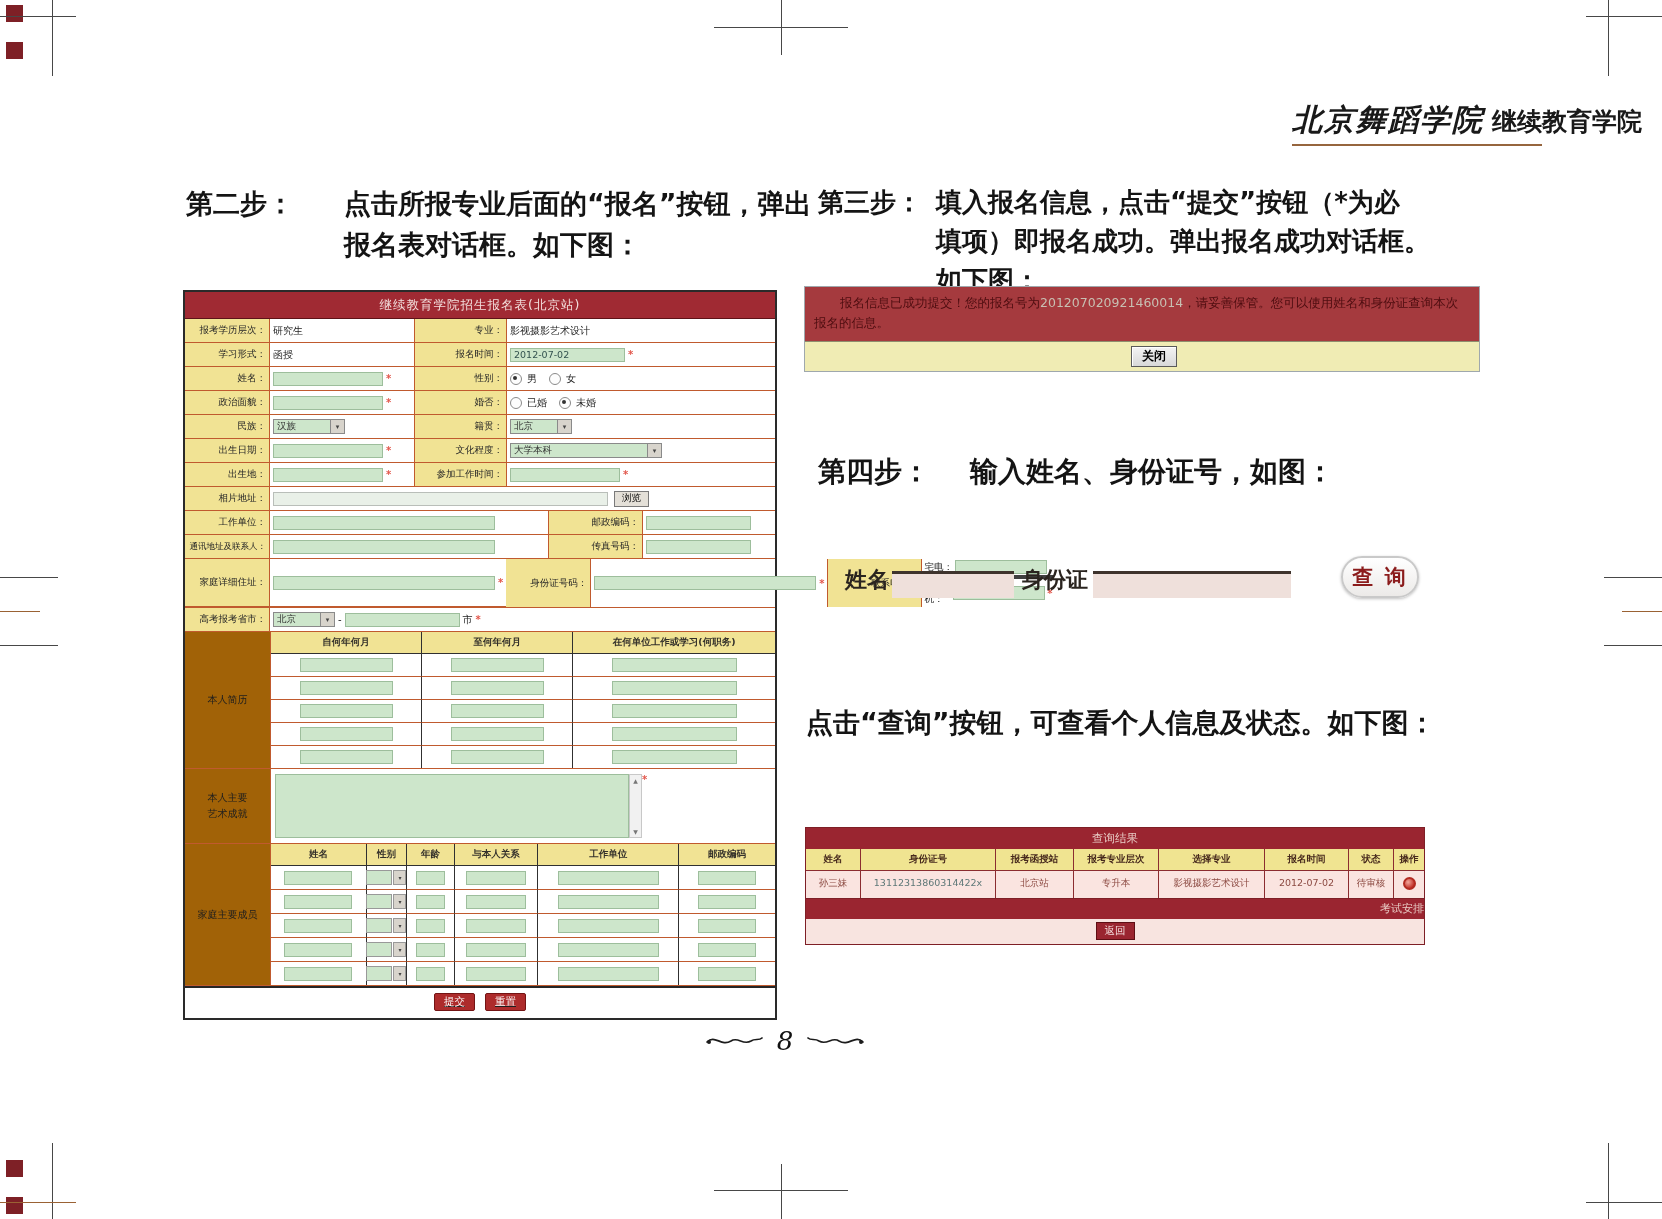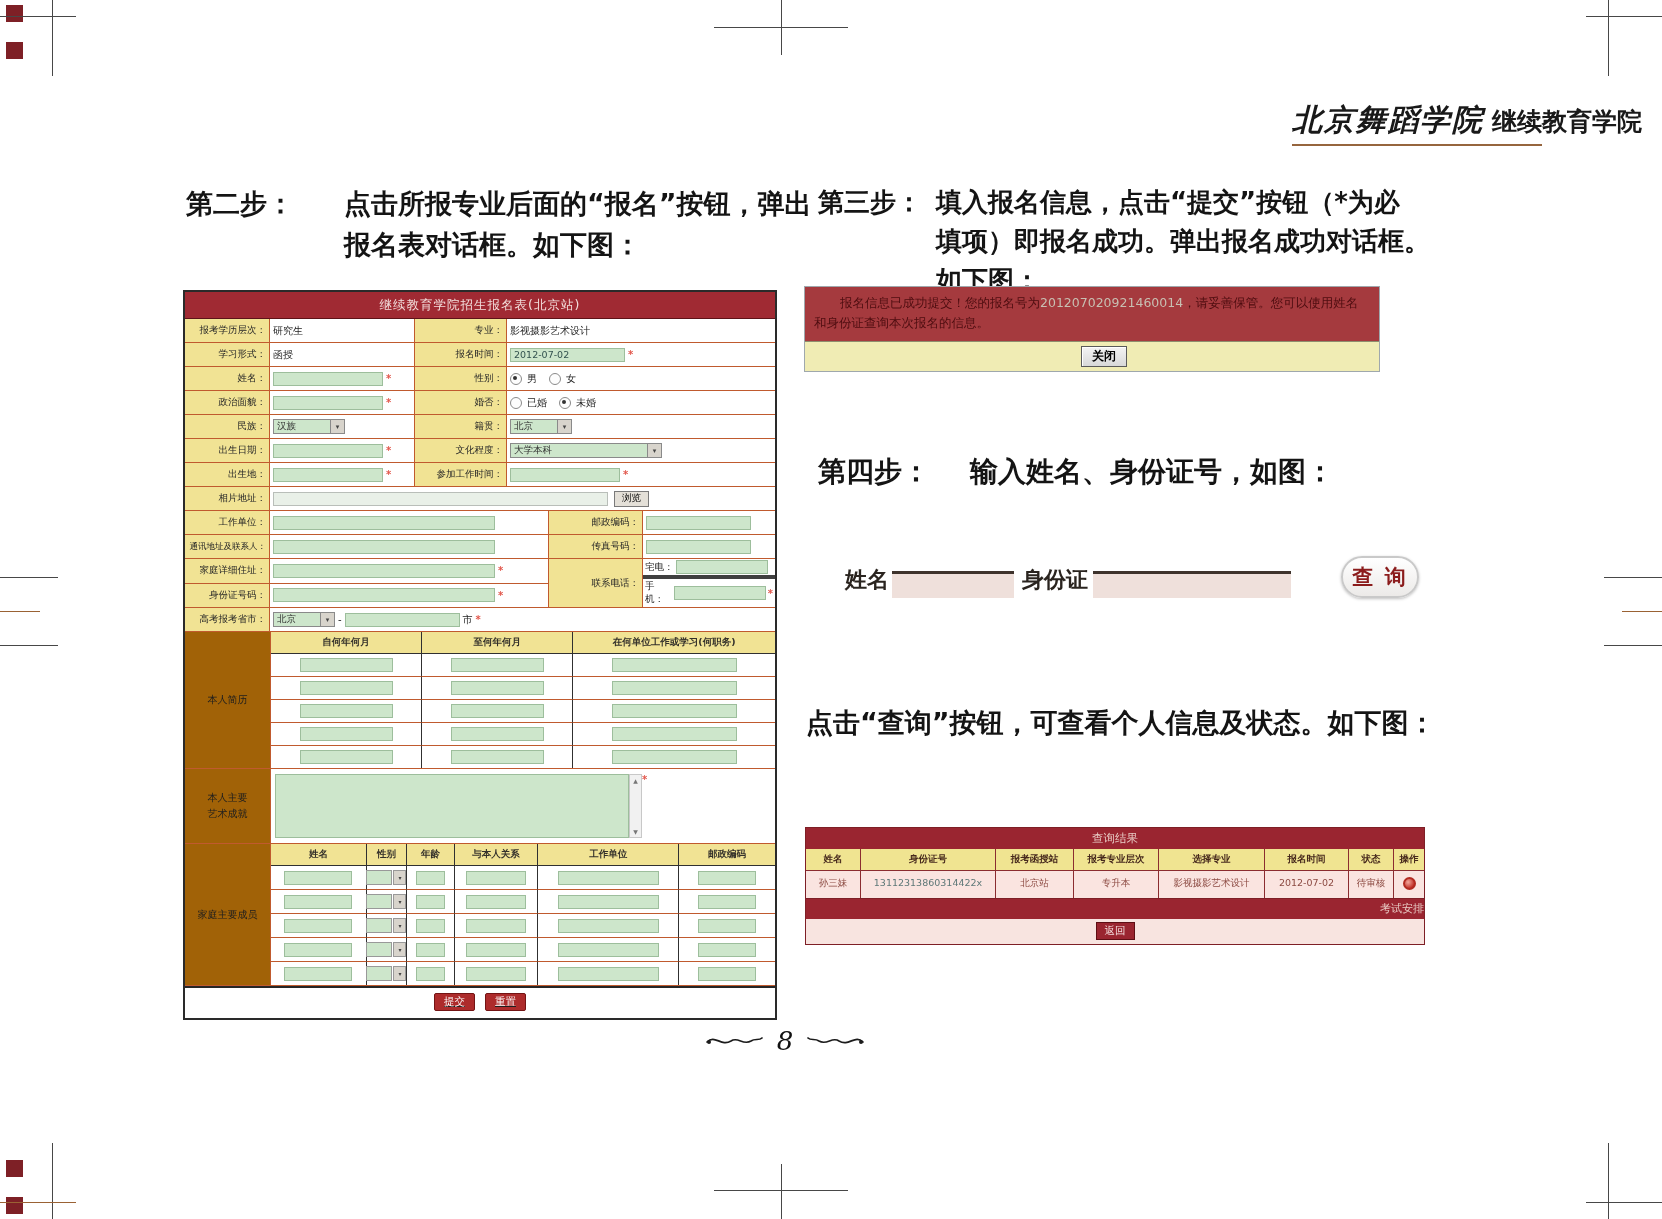--- a/index.html
+++ b/index.html
@@ -54,21 +54,21 @@
   .radio{width:10px;height:10px;border-radius:50%;border:1px solid #8a8a8a;background:#fdfdfd;display:inline-block;position:relative;flex:none;}
   .radio.on::after{content:"";position:absolute;left:2px;top:2px;width:4px;height:4px;border-radius:50%;background:#333;}
   .rlab{margin:0 9px 0 2px;}
   .sel{background:#CDE6CB;border:1px solid #8a8a8a;height:15px;display:inline-flex;align-items:center;
        box-sizing:border-box;padding-left:3px;font-size:9.5px;flex:none;color:#2f2f2f;}
   .sel .arr{margin-left:auto;width:13px;height:100%;background:#D8D4CC;border-left:1px solid #8a8a8a;
             display:flex;align-items:center;justify-content:center;font-size:7px;color:#444;}
   .sel.w60{width:62px}.sel.w70{width:72px}.sel.w150{width:152px}
   .btn-browse{background:#E4E0D8;border:1px solid #7a7a7a;font-size:9.5px;padding:0 7px;height:16px;
               display:inline-flex;align-items:center;margin-left:3px;font-family:inherit;}
-  .col-left{display:flex;flex-direction:column;flex:1;justify-content:flex-end;}
+  .col-left{display:flex;flex-direction:row;flex:1;justify-content:flex-end;}
   .sub-row{display:flex;flex:1;align-items:stretch;}
   .sub-row:first-child{border-bottom:1px solid #C05A2E;}
   .mid.tall{align-items:center;}
   .phone-col{width:132px;flex:none;display:flex;flex-direction:column;}
   .p-row{display:flex;align-items:center;flex:1;gap:2px;padding:1px 2px;font-size:9.5px;}
   .p-row:first-child{border-bottom:4px solid #404040;}
 
   .rf-resume,.rf-ach,.rf-family{display:flex;border-bottom:1px solid #C05A2E;}
   .side-label{width:85px;flex:none;background:#a16207;display:flex;align-items:center;justify-content:center;
               border-right:1px solid #C05A2E;font-size:10px;text-align:center;flex-direction:column;line-height:1.6;}
@@ -89,21 +89,21 @@
             align-items:center;justify-content:center;font-size:6px;color:#444;margin-left:1px;flex:none;}
   .ach-field{flex:1;padding:5px 4px;display:flex;align-items:flex-start;}
   .ta{width:352px;height:62px;background:#CDE6CB;border:1px solid #9DBE9C;}
   .ta-sb{width:13px;height:64px;background:#F1F1F1;border:1px solid #C8C8C8;display:flex;flex-direction:column;
          justify-content:space-between;align-items:center;font-size:6px;color:#777;box-sizing:border-box;padding:2px 0;}
   .rf-footer{border-top:2px solid #262626;display:flex;justify-content:center;gap:10px;padding:5px 0 7px;text-decoration:underline;}
   .btn-red{background:#AD2B2B;color:#fff;border:1px solid #731414;font-size:10.5px;padding:1px 9px;
            border-radius:2px;font-family:inherit;}
 
   
-  .dialog{position:absolute;left:804px;top:286px;width:576px;border:1px solid #9FA8AD;box-sizing:border-box;background:#15803d;}
+  .dialog{position:absolute;left:804px;top:286px;width:676px;border:1px solid #9FA8AD;box-sizing:border-box;background:#15803d;}
   .dlg-red{background:#A53A3E;color:#4E0D10;padding:6px 9px 8px;font-size:12.5px;line-height:20px;text-indent:26px;}
   .dlg-num{color:#C8BFB2;}
   .dlg-bar{background:#F0ECB4;border-top:1px solid #8E8E6E;padding:3px 0 4px;text-align:center;}
   .btn-close{background:linear-gradient(#F4F4F4,#D8D8D8);border:1px solid #5a5a5a;box-shadow:inset 1px 1px 0 #fff;
              font-size:12px;font-weight:bold;padding:1px 10px;font-family:inherit;margin-left:24px;}
 
   
   .lookup{position:absolute;left:845px;top:556px;display:flex;align-items:flex-end;}
   .lk-label{font-size:22px;font-weight:bold;color:#2a241f;margin-bottom:3px;white-space:nowrap;}
   .pinput{height:27px;background:#EFE0DB;border-top:3px solid #3E332C;box-sizing:border-box;display:inline-block;}

